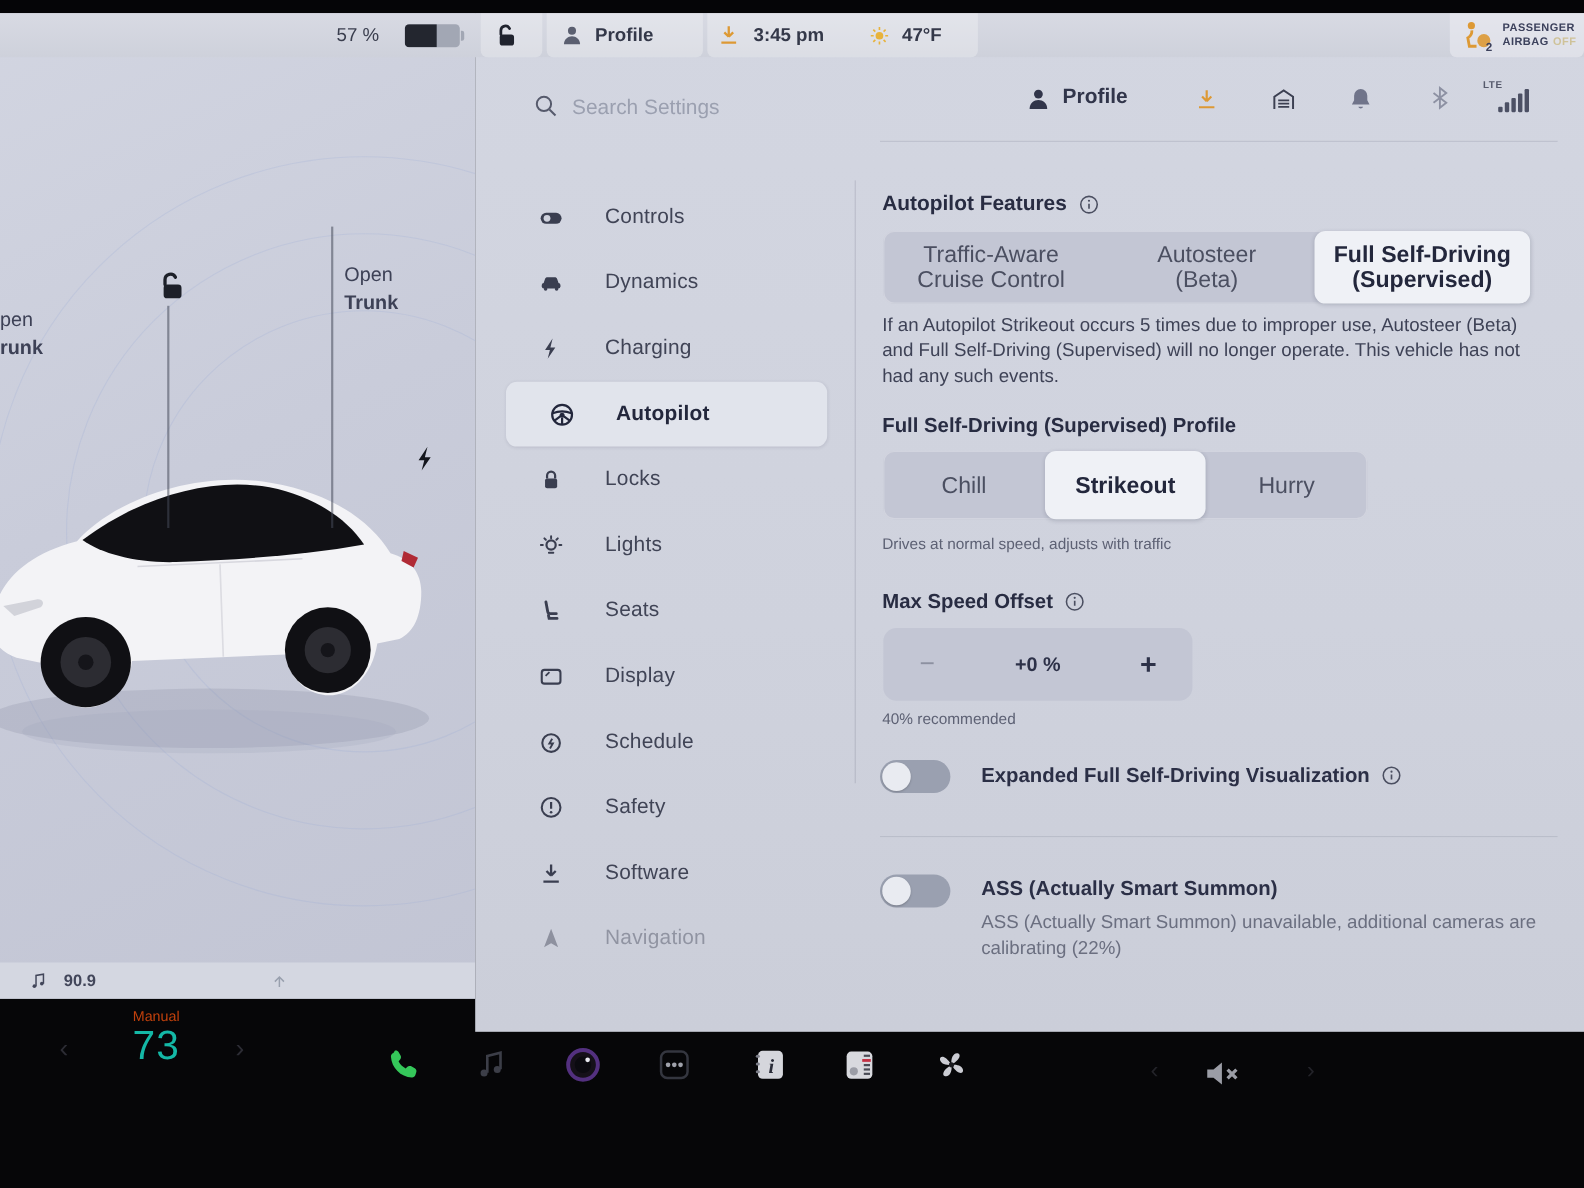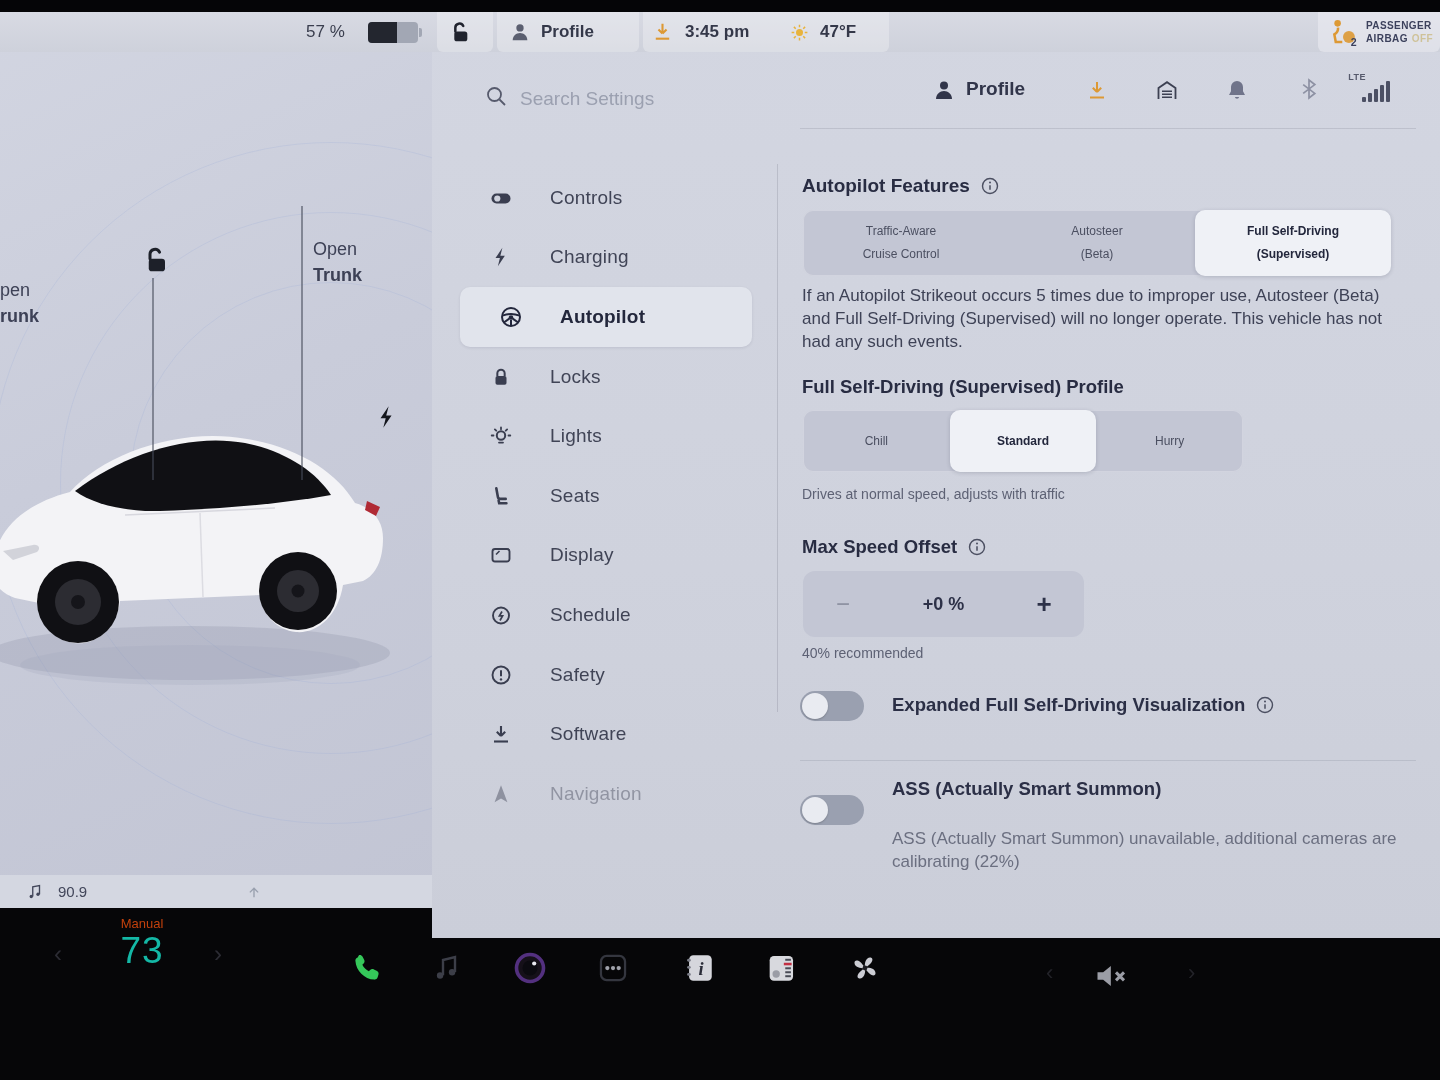--- a/index.html
+++ b/index.html
@@ -41,41 +41,41 @@
   .side-item.selected{background:#e1e4ec;box-shadow:0 1px 3px rgba(30,34,54,.10);padding-left:38px;}
   .side-item.selected .lbl{font-weight:700;color:#23273c;}
   .side-item.selected .icn{color:#23273c;}
   .side-item.faded{opacity:.42;}
   .v-divider{position:absolute;left:345px;top:152px;height:548px;width:1px;background:rgba(40,44,64,.14);}
   
   .content{position:absolute;left:368px;top:0;width:620px;}
   .sec-title{position:absolute;font-size:19px;font-weight:700;color:#282c42;display:flex;align-items:center;gap:10px;}
   .seg{position:absolute;background:#c3c6d4;border-radius:10px;display:flex;box-shadow:inset 0 0 0 1px rgba(255,255,255,.25);}
   .seg .cell{flex:1;display:flex;flex-direction:column;align-items:center;justify-content:center;
-    font-size:12px;line-height:23px;color:#4b4f61;font-weight:500;border-radius:10px;cursor:pointer;text-align:center;}
+    font-size:21px;line-height:23px;color:#4b4f61;font-weight:500;border-radius:10px;cursor:pointer;text-align:center;}
   .seg .cell.selected{background:#eff1f6;color:#23273c;font-weight:700;box-shadow:0 1px 4px rgba(30,34,54,.18);}
   .para{position:absolute;font-size:17px;line-height:23px;color:#3e4256;width:606px;}
   .note{position:absolute;font-size:14px;color:#5d6174;}
   .stepper{position:absolute;width:281px;height:66px;border-radius:12px;background:#c3c6d4;display:flex;align-items:center;}
   .stepper .minus{width:80px;text-align:center;font-size:24px;color:#8d91a1;cursor:pointer;}
   .stepper .val{flex:1;text-align:center;font-size:18px;font-weight:700;color:#2d3148;}
   .stepper .plus{width:80px;text-align:center;font-size:26px;font-weight:600;color:#2d3148;cursor:pointer;}
   .toggle{position:absolute;width:64px;height:30px;border-radius:15px;background:#9aa0b0;cursor:pointer;}
   .toggle .knob{position:absolute;left:2px;top:2px;width:26px;height:26px;border-radius:50%;background:#e9ebf1;box-shadow:0 1px 2px rgba(0,0,0,.2);}
   .tgl-label{position:absolute;font-size:18.5px;font-weight:700;color:#2b2f46;display:flex;align-items:center;gap:10px;}
   .sub-text{position:absolute;font-size:17px;line-height:23px;color:#6b6f80;width:520px;}
   .h-divider{position:absolute;width:616px;height:1px;background:rgba(40,44,64,.11);}
   .info-i{width:20px;height:20px;flex:0 0 20px;color:#4b4f61;}
   
   .ring{position:absolute;border:1px solid rgba(150,170,215,.22);border-radius:50%;}
   .pointer-line{position:absolute;width:1.5px;background:rgba(70,74,90,.55);}
   .trunk-label{position:absolute;font-size:18px;line-height:26px;color:#3d4156;}
   .cut-label{position:absolute;left:0;top:265px;font-size:18px;line-height:26px;font-weight:500;color:#3d4156;}
   .audio-bar{position:absolute;left:0;bottom:0;width:432px;height:33px;background:#d4d7e1;display:flex;align-items:center;}
-  .audio-station{font-size:15px;font-weight:400;color:#42465a;margin-left:14px;}
+  .audio-station{font-size:15px;font-weight:700;color:#42465a;margin-left:14px;}
   
   .climate{position:absolute;left:62px;top:8px;width:160px;text-align:center;}
   .climate .mode{font-size:13px;color:#c2410c;}
   .climate .temp{font-size:37px;color:#14b8a6;font-weight:400;letter-spacing:1px;line-height:40px;}
   .chev{position:absolute;font-size:24px;color:#2c2c34;line-height:40px;cursor:pointer;}
   .dock-icon{position:absolute;width:40px;height:40px;display:flex;align-items:center;justify-content:center;cursor:pointer;}
   .vol-chev{position:absolute;font-size:22px;color:#232329;cursor:pointer;}
 </style>
 </head>
 <body>
@@ -260,20 +260,31 @@
         <span class="icn">
             <svg width="24" height="24" viewBox="0 0 24 24">
               <rect x="2.5" y="7.5" width="19" height="10" rx="5" fill="currentColor"></rect>
               <circle cx="8.3" cy="12.5" r="3.1" fill="#cfd2dd"></circle>
             </svg>
           </span>
         <span class="lbl">Controls</span>
       </div>
       <div class="side-item">
         <span class="icn">
+            <svg width="24" height="24" viewBox="0 0 24 24" fill="currentColor">
+              <path d="M5 13l1.4-4.2C6.8 7.6 7.6 7 8.8 7h6.4c1.2 0 2 .6 2.4 1.8L19 13z"></path>
+              <rect x="3.5" y="12.2" width="17" height="5" rx="2"></rect>
+              <circle cx="7" cy="17.8" r="1.6"></circle>
+              <circle cx="17" cy="17.8" r="1.6"></circle>
+            </svg>
+          </span>
+        <span class="lbl">Dynamics</span>
+      </div>
+      <div class="side-item">
+        <span class="icn">
             <svg width="22" height="22" viewBox="0 0 24 24" fill="currentColor">
               <path d="M13.5 2 6 13.2h4.8L8.6 22l7.6-11.3h-4.9z"></path>
             </svg>
           </span>
         <span class="lbl">Charging</span>
       </div>
       <div class="side-item selected">
         <span class="icn">
             <svg width="24" height="24" viewBox="0 0 24 24">
               <circle cx="12" cy="12" r="9" fill="none" stroke="currentColor" stroke-width="2"></circle>
@@ -387,21 +398,21 @@
 
       <div class="para" style="left:2px;top:272px;">If an Autopilot Strikeout occurs 5 times due to improper use, Autosteer (Beta) and Full Self-Driving (Supervised) will no longer operate. This vehicle has not had any such events.</div>
 
       <div class="sec-title" style="left:2px;top:364px;font-size:18.5px;">Full Self-Driving (Supervised) Profile</div>
 
       <div class="seg" style="left:3px;top:398px;width:440px;height:62px;">
         <div class="cell">
             <span>Chill</span>
           </div>
         <div class="cell selected">
-            <span>Standard</span>
+            <span>Strikeout</span>
           </div>
         <div class="cell">
             <span>Hurry</span>
           </div>
       </div>
 
       <div class="note" style="left:2px;top:474px;">Drives at normal speed, adjusts with traffic</div>
 
       <div class="sec-title" style="left:2px;top:524px;font-size:18.5px;">
         <span>Max Speed Offset</span>
@@ -429,21 +440,21 @@
             <path d="M12 11v5.5" stroke="currentColor" stroke-width="1.8"></path>
             <circle cx="12" cy="7.8" r="1.2" fill="currentColor"></circle>
           </svg>
       </div>
 
       <div class="h-divider" style="left:0;top:748px;"></div>
 
       <div class="toggle" style="left:0;top:783px;">
           <div class="knob"></div>
         </div>
-      <div class="tgl-label" style="left:92px;top:766px;">ASS (Actually Smart Summon)</div>
+      <div class="tgl-label" style="left:92px;top:785px;">ASS (Actually Smart Summon)</div>
       <div class="sub-text" style="left:92px;top:815px;">ASS (Actually Smart Summon) unavailable, additional cameras are calibrating (22%)</div>
     </div>
   </div>
 
   <div class="statusbar">
     <div class="sb-tile" style="left:437px;width:56px;"></div>
     <div class="sb-tile" style="left:497px;width:142px;"></div>
     <div class="sb-tile" style="left:643px;width:246px;"></div>
     <div class="sb-tile" style="left:1318px;width:122px;background:rgba(240,240,245,.5);"></div>
 

